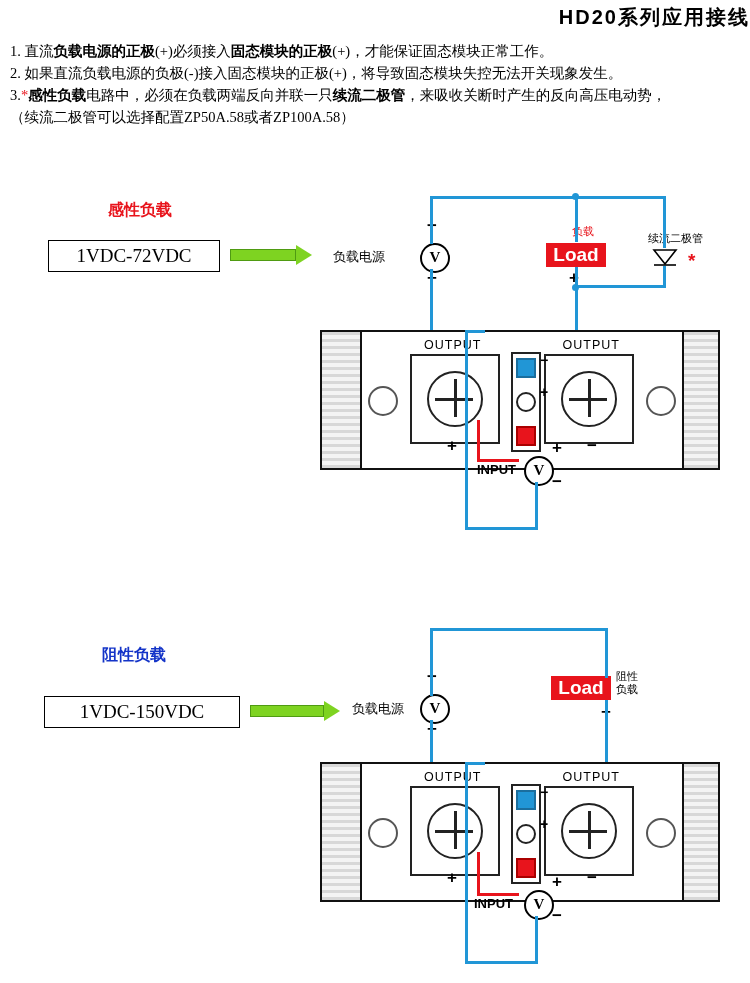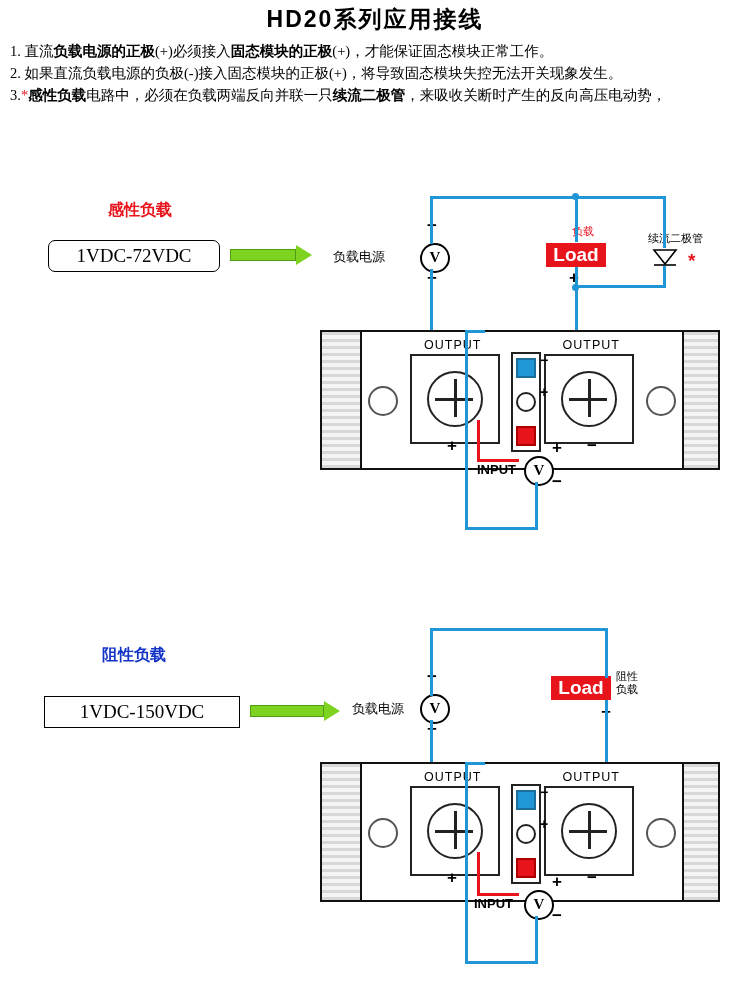--- a/index.html
+++ b/index.html
@@ -18,24 +18,24 @@
   #page {
     position: relative;
     width: 750px;
     height: 983px;
   }
   .title {
     position: absolute;
     top: 4px;
     left: 0;
     width: 750px;
-    text-align: center;
-    font-family: "Liberation Sans", sans-serif;
-    font-weight: bold;
-    font-size: 23px;
+    text-align: right;
+    font-family: "Liberation Sans", sans-serif;
+    font-weight: bold;
+    font-size: 20px;
     letter-spacing: 2px;
   }
   .notes {
     position: absolute;
     top: 40px;
     left: 10px;
     width: 732px;
     font-size: 14.5px;
     line-height: 22px;
     font-family: "Liberation Serif", serif;
@@ -247,27 +247,28 @@
 <body>
 
 <div id="page">
 
   <div class="title">HD20系列应用接线</div>
 
   <div class="notes">
     <div>1. 直流<span class="b">负载电源的正极</span>(+)必须接入<span class="b">固态模块的正极</span>(+)，才能保证固态模块正常工作。</div>
     <div>2. 如果直流负载电源的负极(-)接入固态模块的正极(+)，将导致固态模块失控无法开关现象发生。</div>
     <div>3.<span class="red">*</span><span class="b">感性负载</span>电路中，必须在负载两端反向并联一只<span class="b">续流二极管</span>，来吸收关断时产生的反向高压电动势，</div>
+    <div>（续流二极管可以选择配置ZP50A.58或者ZP100A.58）</div>
   </div>
 
   <div>
 
     <div class="sec-title" style="left:108px; top:200px; color:#e8141c;">感性负载</div>
 
-    <div class="label-box" style="left:48px; top:240px; width:170px;border-radius:7px;">1VDC-72VDC</div>
+    <div class="label-box" style="left:48px; top:240px; width:170px;">1VDC-72VDC</div>
 
     <div class="arrow" style="left:230px; top:245px; width:82px;">
       <div class="shaft" style="width:66px;"></div>
       <div class="head" style="left:66px;"></div>
     </div>
 
     <div class="tiny" style="left:333px; top:248px;">负载电源</div>
     <div class="meter" style="left:420px; top:243px;">V</div>
     <div class="sign" style="left:427px; top:216px;">−</div>
     <div class="sign" style="left:427px; top:268px;">+</div>

